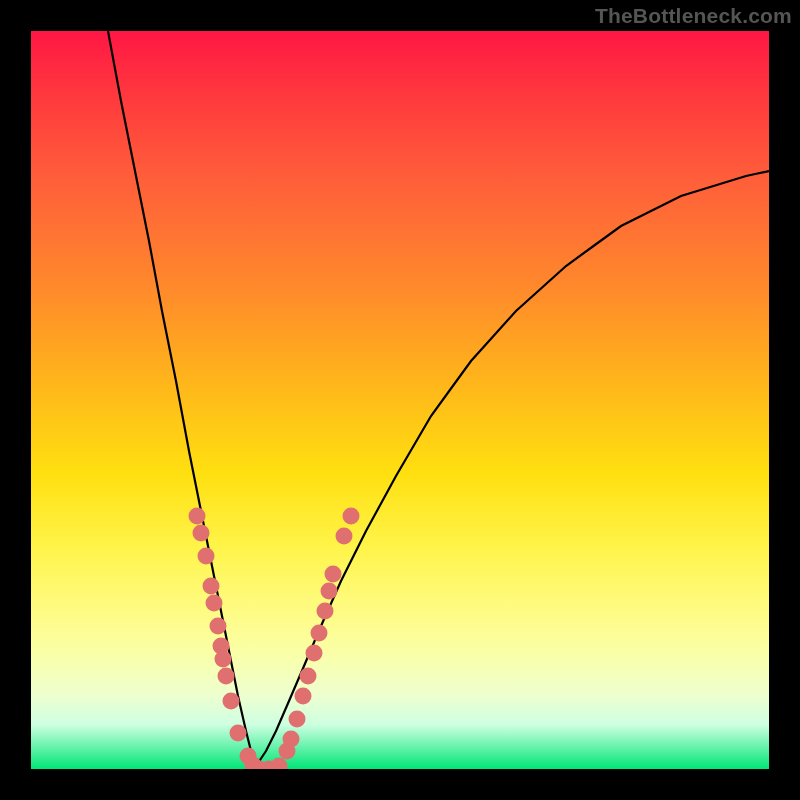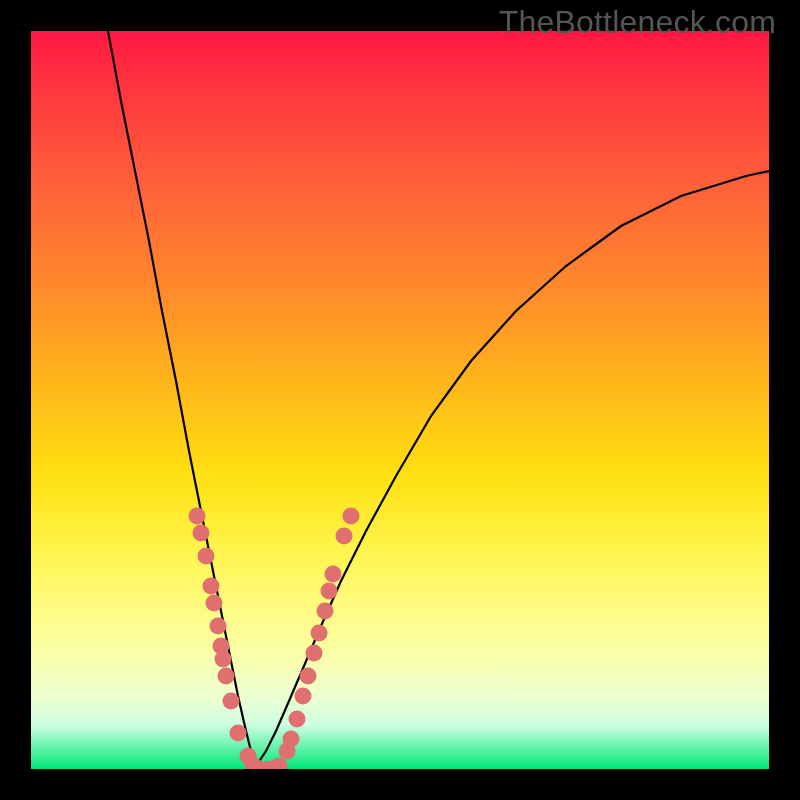--- a/index.html
+++ b/index.html
@@ -51,24 +51,24 @@
     stroke: #000;
     stroke-width: 2.2;
   }
   .dot {
     fill: #e07070;
     stroke: none;
   }
   .watermark {
     position: absolute;
     top: 4px;
-    right: 24px;
+    right: 8px;
     color: #555;
-    font-size: 32px;
-    font-weight: 400;
+    font-size: 21px;
+    font-weight: 700;
     letter-spacing: 0.2px;
     user-select: none;
   }
 </style>
 </head>
 <body>
 
 <div class="viewport">
   <div class="plot-area">
     <svg class="curve-svg" viewBox="0 0 738 738">

